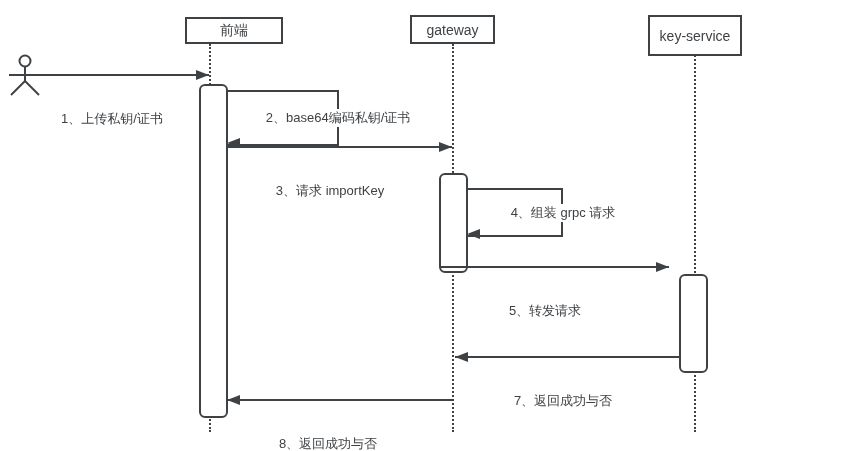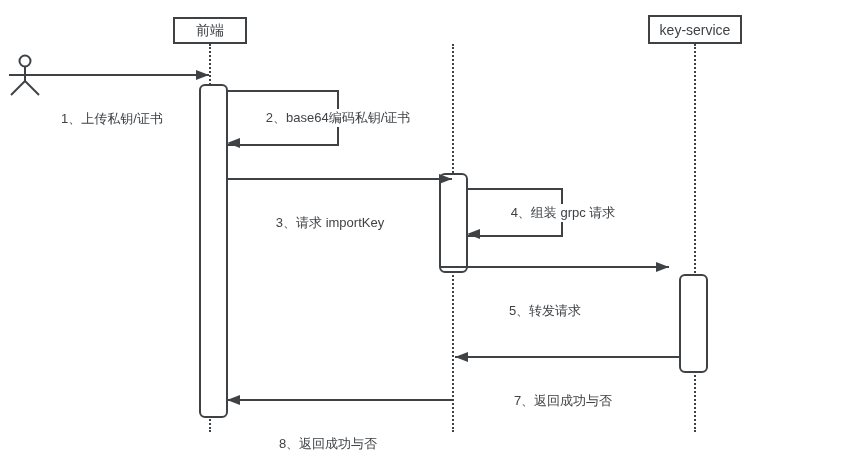--- a/index.html
+++ b/index.html
@@ -80,39 +80,42 @@
   </svg>
 
   <div class="lifeline" style="left:209px;top:44px;height:388px"></div>
   <div class="lifeline" style="left:452px;top:44px;height:388px"></div>
   <div class="lifeline" style="left:694px;top:44px;height:388px"></div>
 
   <div class="activation" style="left:199px;top:84px;width:29px;height:334px"></div>
   <div class="activation" style="left:439px;top:173px;width:29px;height:100px"></div>
   <div class="activation" style="left:679px;top:274px;width:29px;height:99px"></div>
 
-  <div class="participant" style="left:173px;top:17px;width:74px;height:27px">
+  <div class="participant" style="left:185px;top:17px;width:98px;height:27px">
     <span>前端</span>
   </div>
-  <div class="participant" style="left:648px;top:15px;width:94px;height:29px">
+  <div class="participant" style="left:410px;top:15px;width:85px;height:29px">
+    <span>gateway</span>
+  </div>
+  <div class="participant" style="left:648px;top:15px;width:94px;height:41px">
     <span>key-service</span>
   </div>
 
   <div class="msg" style="left:40px;top:74px;width:169px">
     <div class="line"></div>
     <span class="arr right"></span>
     <span class="label" style="left:72px">1、上传私钥/证书</span>
   </div>
 
   <div class="loop" style="left:227px;top:90px;width:112px;height:56px">
     <span class="arr left"></span>
     <span class="label" style="left:111px">2、base64编码私钥/证书</span>
   </div>
 
-  <div class="msg" style="left:227px;top:178px;width:225px">
+  <div class="msg" style="left:227px;top:146px;width:225px">
     <div class="line"></div>
     <span class="arr right"></span>
     <span class="label" style="left:103px">3、请求 importKey</span>
   </div>
 
   <div class="loop" style="left:467px;top:188px;width:96px;height:49px">
     <span class="arr left"></span>
     <span class="label" style="left:96px">4、组装 grpc 请求</span>
   </div>
 

